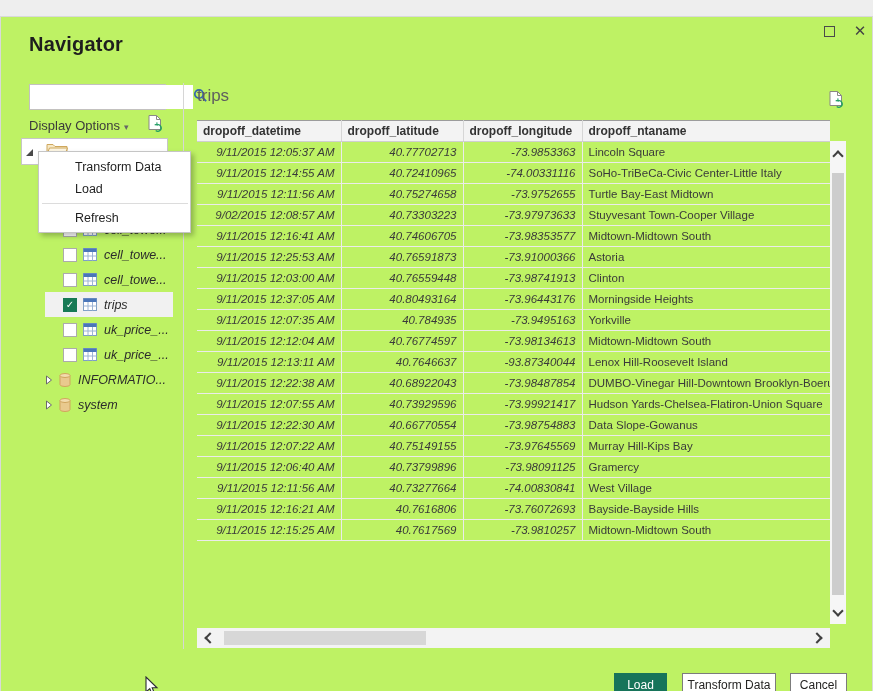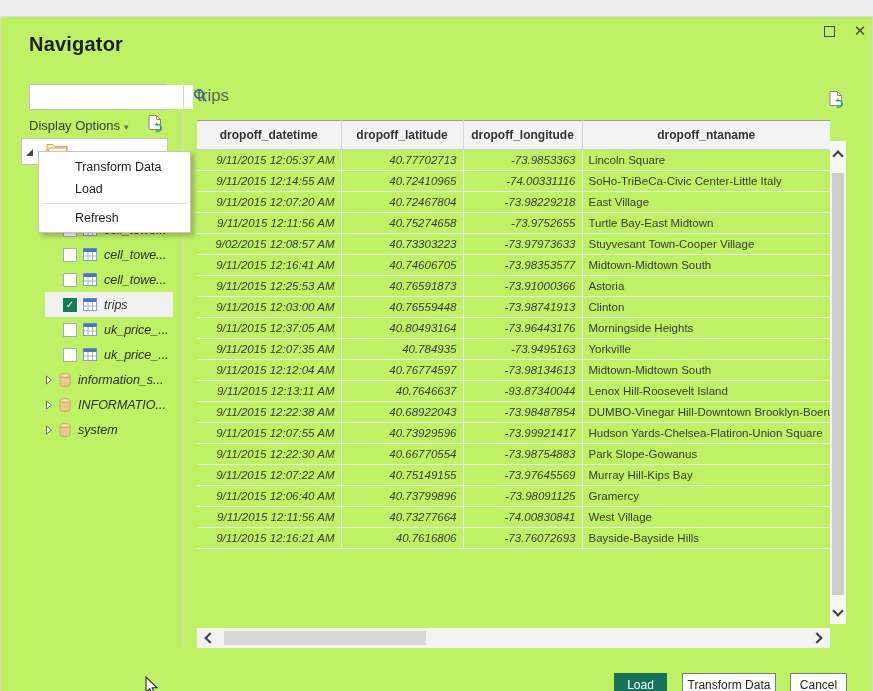--- a/index.html
+++ b/index.html
@@ -41,21 +41,21 @@
   .db-row .cyl { margin-left:4px; flex:0 0 auto; display:flex; }
   
   #context-menu { position:absolute; left:37px; top:134px; width:153px; background:#fff; border:1px solid #c5c5c5; box-shadow:3px 3px 5px rgba(0,0,0,.25); padding:4px 0 3px 0; z-index:30; }
   .menu-item { height:22px; line-height:22px; padding-left:36px; font-size:12.5px; color:#1f1f1f; cursor:default; }
   .menu-sep { height:1px; background:#dcdcdc; margin:3px 2px 3px 3px; }
   
   #divider { position:absolute; left:182px; top:66px; width:1px; height:566px; background:#d6d6d6; }
   
   #preview-title { position:absolute; left:196px; top:69px; font-size:17px; color:#5f5f5f; }
   #preview-table { position:absolute; left:196px; top:103px; border-collapse:collapse; table-layout:fixed; width:633px; }
-  #preview-table th { background:#f3f3f3; border-top:1px solid #9c9c9c; border-bottom:1px solid #cfcfcf; border-right:1px solid #d6d6d6; font-size:12px; font-weight:700; color:#333; text-align:center; padding:0 6px; height:29px; white-space:nowrap; overflow:hidden; }
+  #preview-table th { background:#f3f3f3; border-top:1px solid #9c9c9c; border-bottom:1px solid #cfcfcf; border-right:1px solid #d6d6d6; font-size:12px; font-weight:700; color:#333; text-align:left; padding:0 6px; height:21px; white-space:nowrap; overflow:hidden; }
   #preview-table th:last-child { border-right:none; }
   #preview-table td { font-size:11.5px; color:#3a3a3a; padding:0 6px; height:21px; border-bottom:1px solid #ebebeb; border-right:1px solid #ebebeb; white-space:nowrap; overflow:hidden; }
   #preview-table td:last-child { border-right:none; }
   #preview-table td.num { font-style:italic; text-align:right; }
   
   .chev { width:8px; height:8px; border-left:2px solid #3f3f3f; border-bottom:2px solid #3f3f3f; display:inline-block; }
   .chev.up { transform:rotate(135deg); }
   .chev.down { transform:rotate(-45deg); }
   .chev.left { transform:rotate(45deg); }
   .chev.right { transform:rotate(225deg); }
@@ -212,34 +212,20 @@
           <svg width="8" height="10" viewBox="0 0 8 10">
             <path d="M1.5,1 L6.5,5 L1.5,9 Z" fill="#fff" stroke="#6b6b6b"></path>
           </svg>
         </span>
         <span class="cyl">
           <svg width="12" height="14" viewBox="0 0 12 14">
             <path d="M1,2.5 v9 a5,2 0 0 0 10,0 v-9" fill="#e9c98e" stroke="#cfa55c"></path>
             <ellipse cx="6" cy="2.5" rx="5" ry="2" fill="#f3dcae" stroke="#cfa55c"></ellipse>
           </svg>
         </span>
-        <span class="lbl">information_s...</span>
-      </div>
-      <div class="tree-row db-row">
-        <span class="arrow">
-          <svg width="8" height="10" viewBox="0 0 8 10">
-            <path d="M1.5,1 L6.5,5 L1.5,9 Z" fill="#fff" stroke="#6b6b6b"></path>
-          </svg>
-        </span>
-        <span class="cyl">
-          <svg width="12" height="14" viewBox="0 0 12 14">
-            <path d="M1,2.5 v9 a5,2 0 0 0 10,0 v-9" fill="#e9c98e" stroke="#cfa55c"></path>
-            <ellipse cx="6" cy="2.5" rx="5" ry="2" fill="#f3dcae" stroke="#cfa55c"></ellipse>
-          </svg>
-        </span>
         <span class="lbl">INFORMATIO...</span>
       </div>
       <div class="tree-row db-row">
         <span class="arrow">
           <svg width="8" height="10" viewBox="0 0 8 10">
             <path d="M1.5,1 L6.5,5 L1.5,9 Z" fill="#fff" stroke="#6b6b6b"></path>
           </svg>
         </span>
         <span class="cyl">
           <svg width="12" height="14" viewBox="0 0 12 14">
@@ -293,26 +279,20 @@
           <td class="num">-73.9853363</td>
           <td>Lincoln Square</td>
         </tr>
         <tr>
           <td class="num">9/11/2015 12:14:55 AM</td>
           <td class="num">40.72410965</td>
           <td class="num">-74.00331116</td>
           <td>SoHo-TriBeCa-Civic Center-Little Italy</td>
         </tr>
         <tr>
-          <td class="num">9/11/2015 12:07:20 AM</td>
-          <td class="num">40.72467804</td>
-          <td class="num">-73.98229218</td>
-          <td>East Village</td>
-        </tr>
-        <tr>
           <td class="num">9/11/2015 12:11:56 AM</td>
           <td class="num">40.75274658</td>
           <td class="num">-73.9752655</td>
           <td>Turtle Bay-East Midtown</td>
         </tr>
         <tr>
           <td class="num">9/02/2015 12:08:57 AM</td>
           <td class="num">40.73303223</td>
           <td class="num">-73.97973633</td>
           <td>Stuyvesant Town-Cooper Village</td>
@@ -368,21 +348,21 @@
         <tr>
           <td class="num">9/11/2015 12:07:55 AM</td>
           <td class="num">40.73929596</td>
           <td class="num">-73.99921417</td>
           <td>Hudson Yards-Chelsea-Flatiron-Union Square</td>
         </tr>
         <tr>
           <td class="num">9/11/2015 12:22:30 AM</td>
           <td class="num">40.66770554</td>
           <td class="num">-73.98754883</td>
-          <td>Park Slope-Gowanus</td>
+          <td>Data Slope-Gowanus</td>
         </tr>
         <tr>
           <td class="num">9/11/2015 12:07:22 AM</td>
           <td class="num">40.75149155</td>
           <td class="num">-73.97645569</td>
           <td>Murray Hill-Kips Bay</td>
         </tr>
         <tr>
           <td class="num">9/11/2015 12:06:40 AM</td>
           <td class="num">40.73799896</td>
@@ -393,20 +373,26 @@
           <td class="num">9/11/2015 12:11:56 AM</td>
           <td class="num">40.73277664</td>
           <td class="num">-74.00830841</td>
           <td>West Village</td>
         </tr>
         <tr>
           <td class="num">9/11/2015 12:16:21 AM</td>
           <td class="num">40.7616806</td>
           <td class="num">-73.76072693</td>
           <td>Bayside-Bayside Hills</td>
+        </tr>
+        <tr>
+          <td class="num">9/11/2015 12:15:25 AM</td>
+          <td class="num">40.7617569</td>
+          <td class="num">-73.9810257</td>
+          <td>Midtown-Midtown South</td>
         </tr>
       </tbody>
   </table>
 
   <div id="vscroll">
     <span class="btn up">
         <span class="chev up"></span>
       </span>
     <div id="vthumb"></div>
     <span class="btn down">

